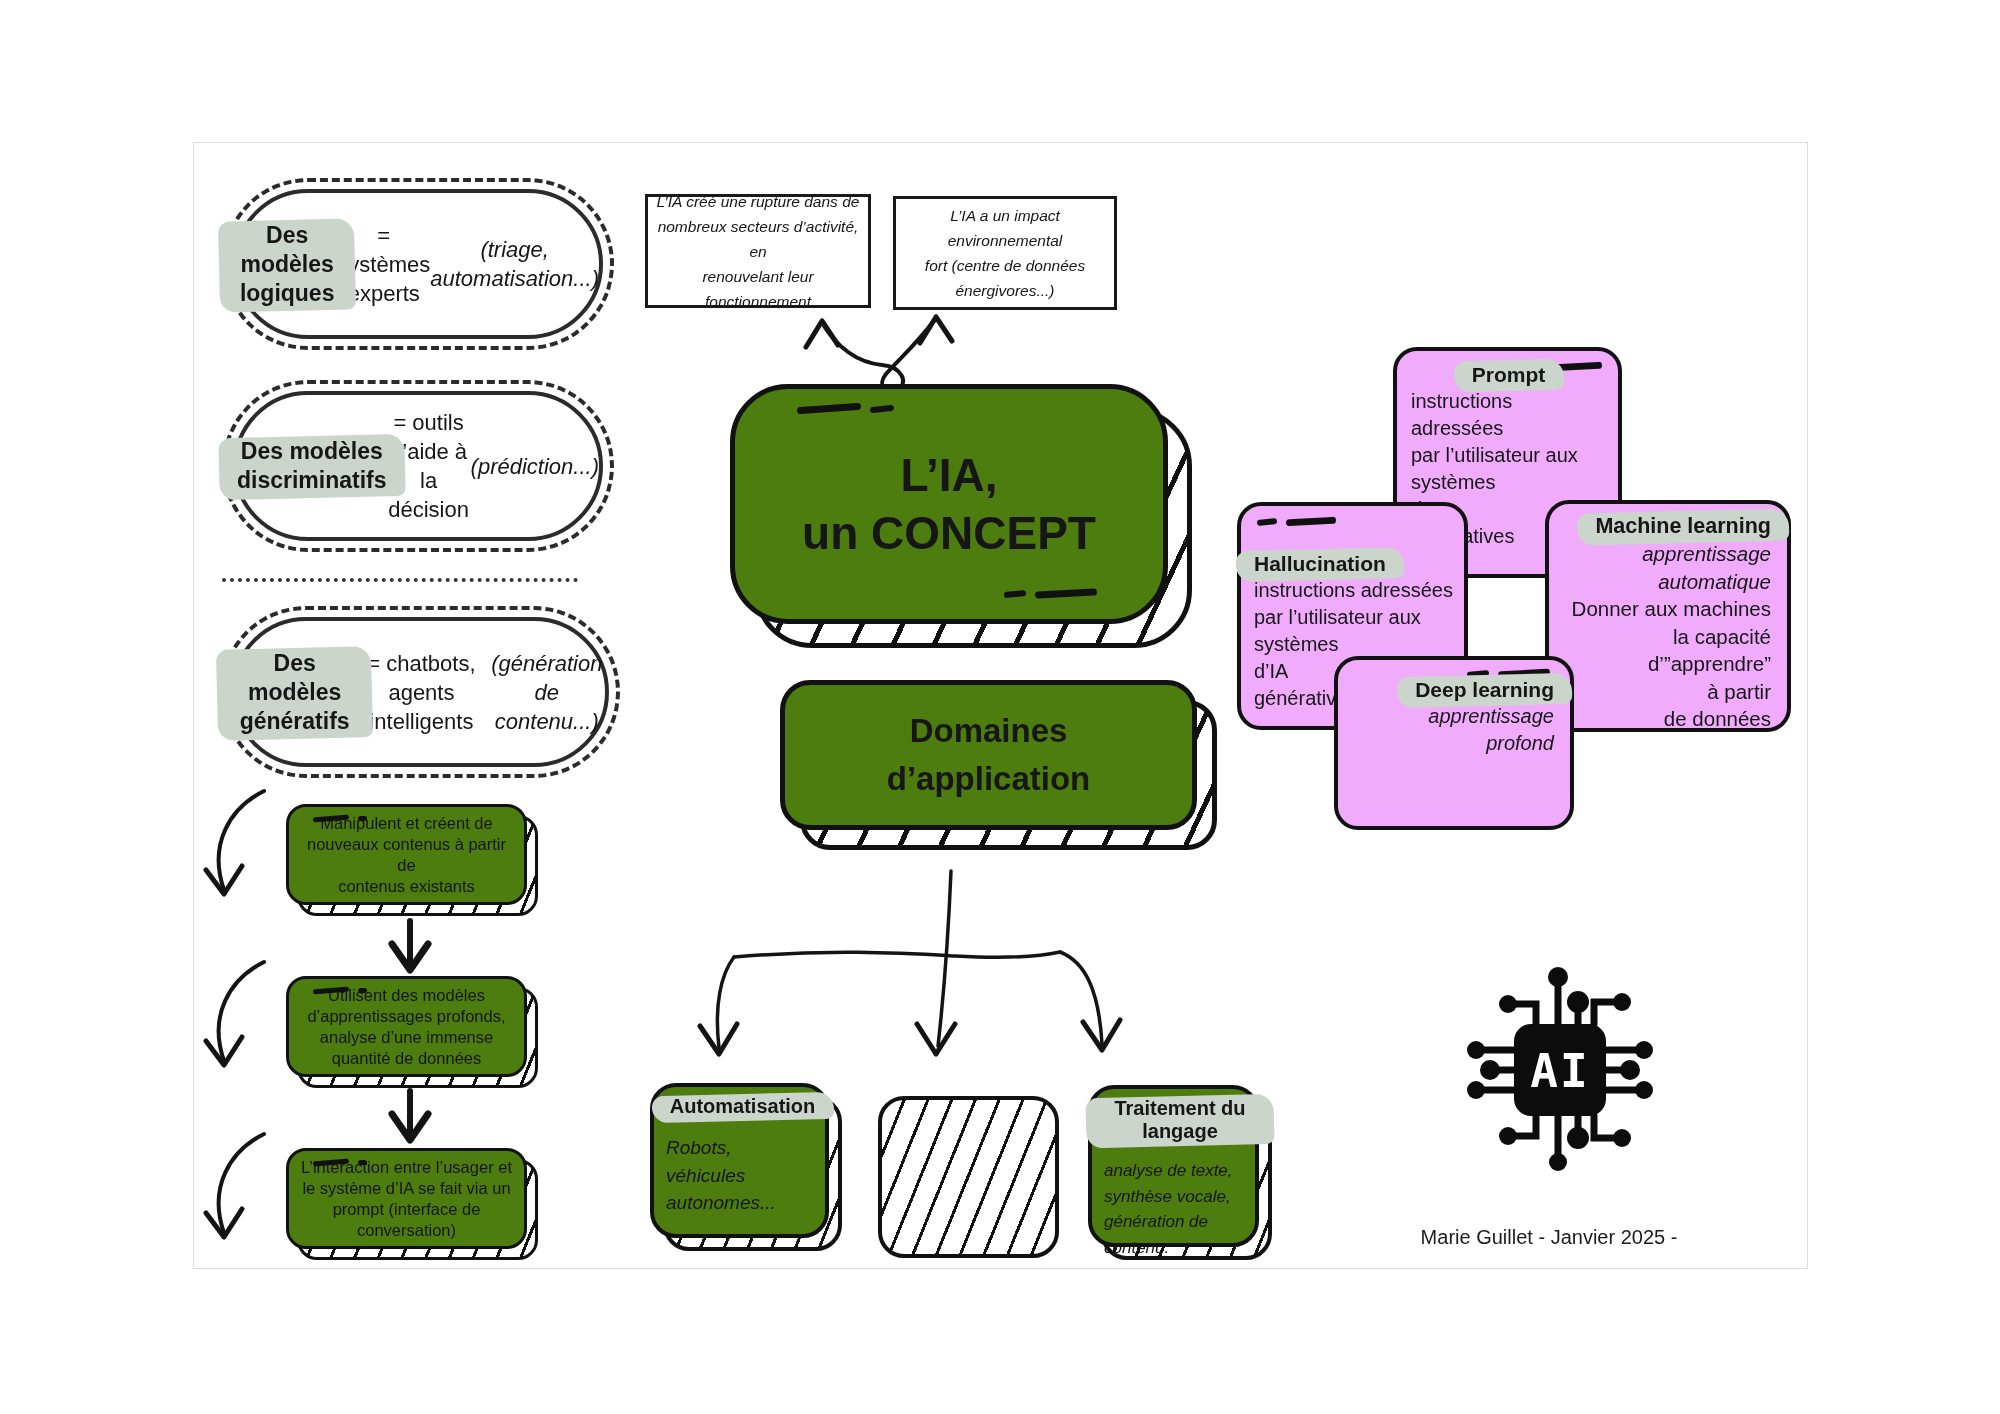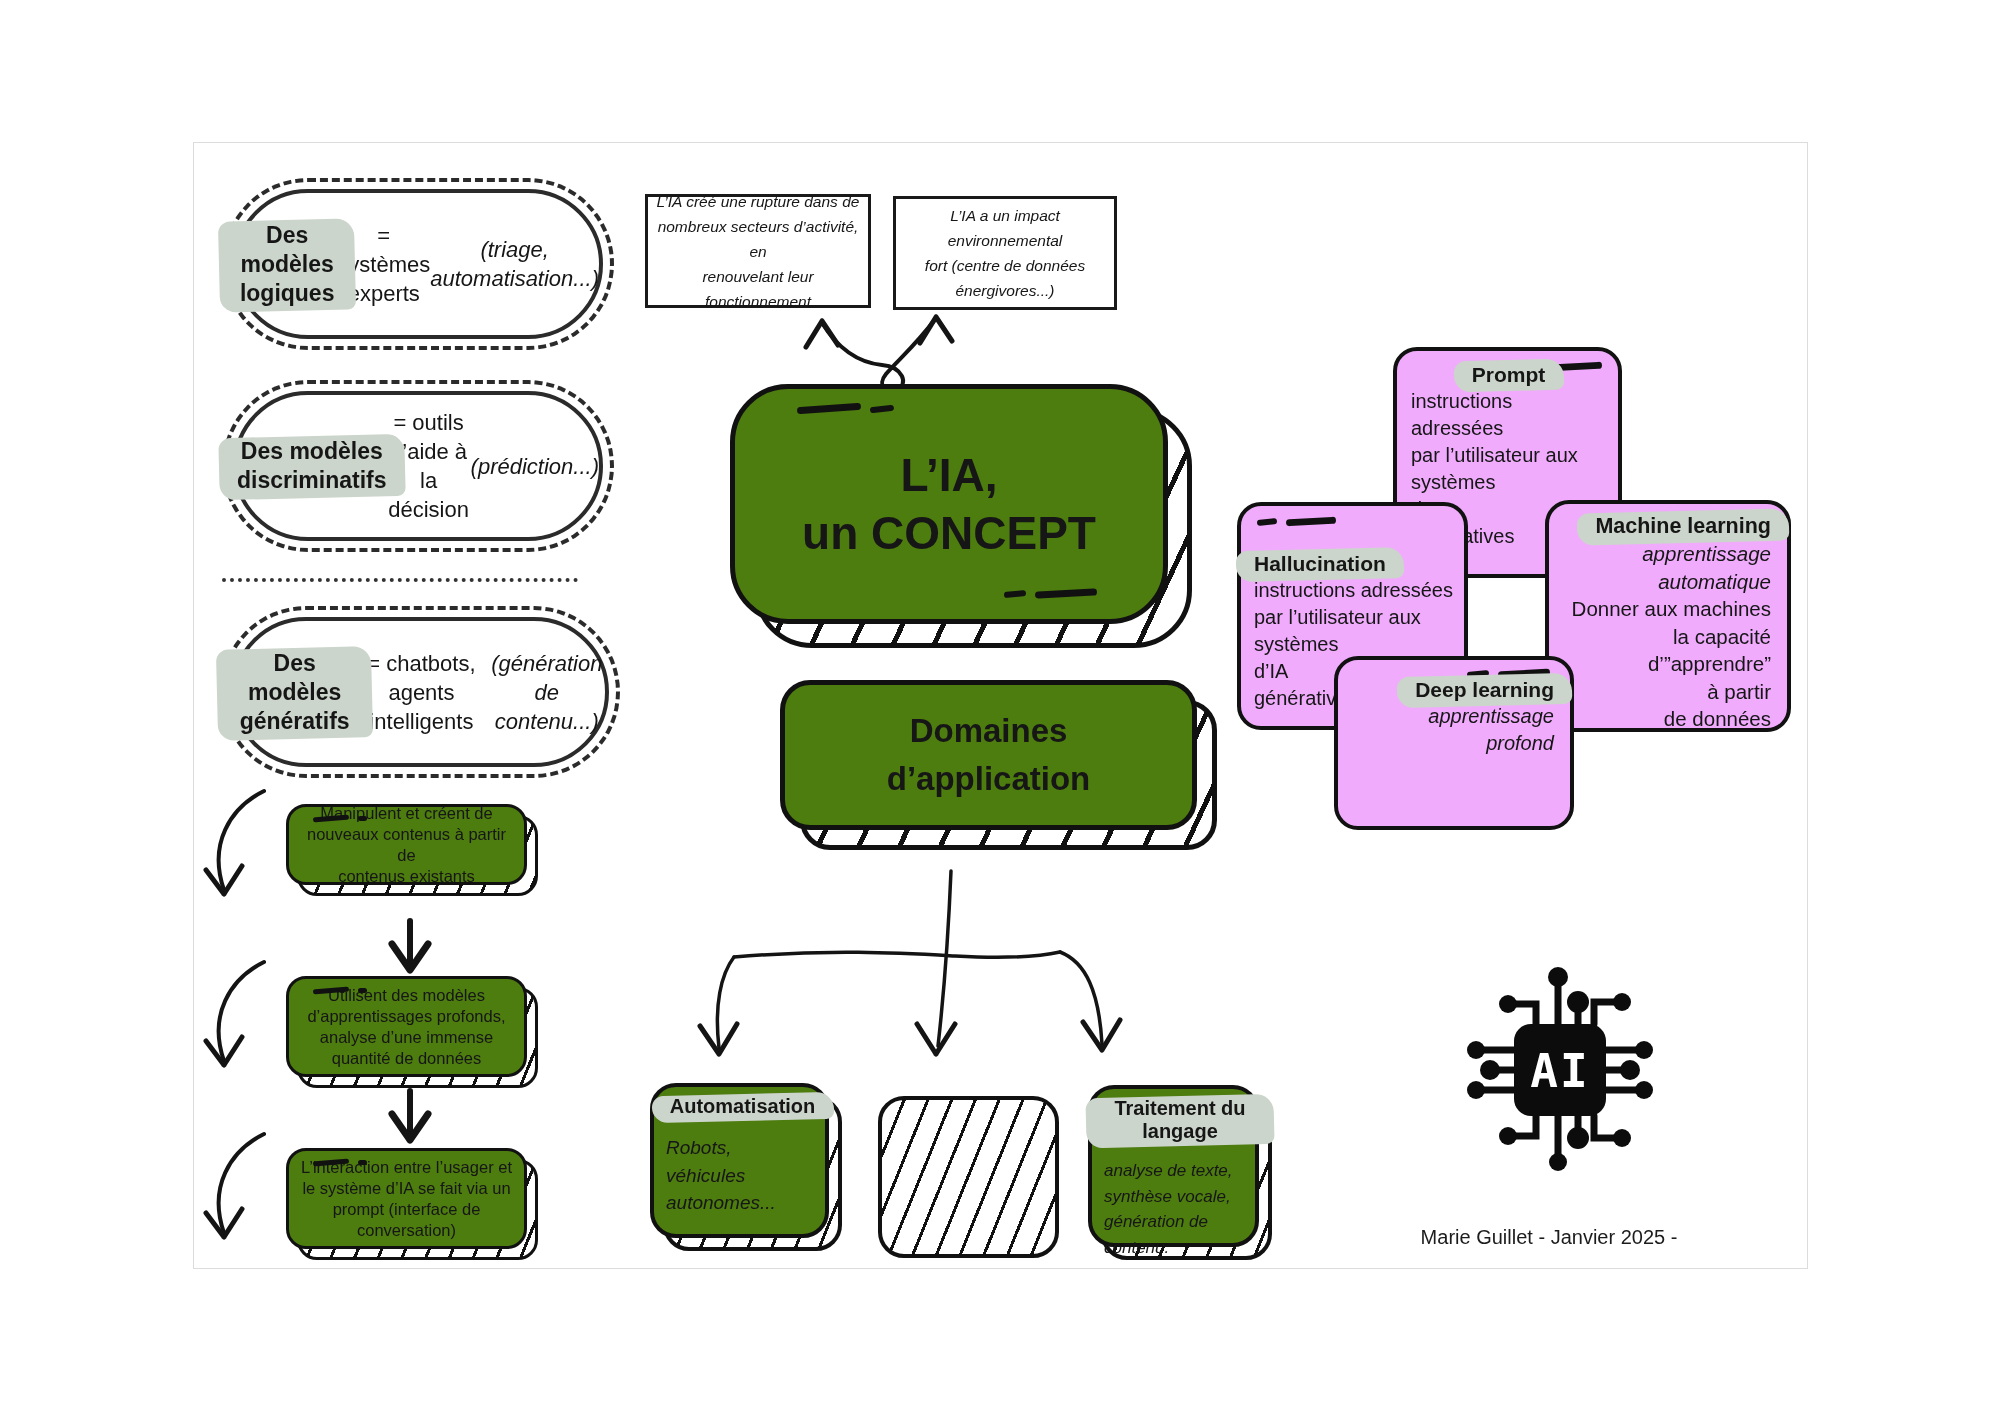--- a/index.html
+++ b/index.html
@@ -127,21 +127,21 @@
   <div class="dotsep"></div>
 
   <div class="stadium" style="left:220px;top:606px;width:400px;height:172px;">
     <div class="stadium-inner">
       <div class="st-title"><span class="hl">Des modèles génératifs</span></div>
       <div>= chatbots, agents intelligents</div>
       <div class="it">(génération de contenu...)</div>
     </div>
   </div>
 
-  <div class="sbox" style="left:286px;top:804px;width:252px;height:92px;">
+  <div class="sbox" style="left:286px;top:804px;width:252px;height:112px;">
     <div class="sb-shadow"></div>
     <div class="sb-face">
       <div class="marks" style="left:24px;top:9px;">
           <span class="mk" style="width:36px;height:5px;transform:rotate(-5deg);"></span>
           <span class="mk" style="width:9px;height:5px;"></span>
         </div>
       <div class="step-text pre">Manipulent et créent de
 nouveaux contenus à partir de
 contenus existants</div>
     </div>

